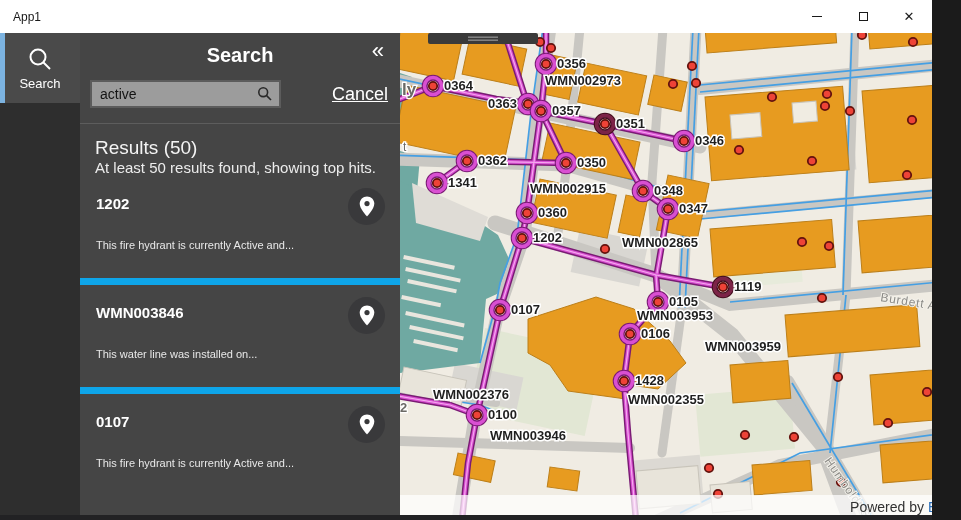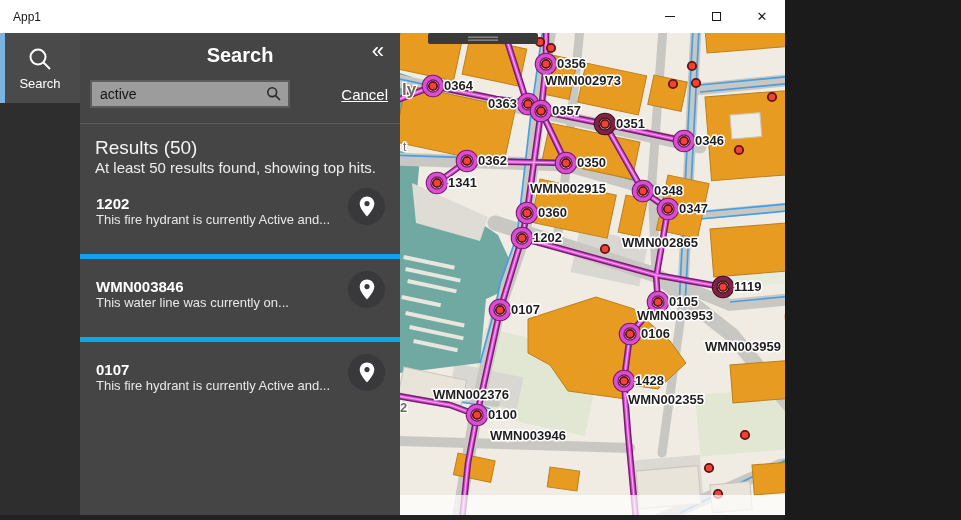--- a/index.html
+++ b/index.html
@@ -1,18 +1,18 @@
 <!DOCTYPE html>
 <html><head>
 <meta charset="utf-8">
 <style>
   * { box-sizing: border-box; margin: 0; padding: 0; }
   html,body { background:#1b1b1b; }
   .app {
-    position: relative; width: 785px; height: 520px; overflow: hidden;
+    position: relative; width: 932px; height: 520px; overflow: hidden;
     font-family: "Liberation Sans", sans-serif; background:#8b5cf6;
   }
   
   .titlebar { height:33px; background:#ffffff; display:flex; align-items:center; }
   .titlebar .title { padding-left:13px; font-size:12px; color:#1a1a1a; }
   .win-controls { margin-left:auto; display:flex; height:100%; }
   .win-btn { width:46px; height:100%; display:flex; align-items:center; justify-content:center;
              color:#1a1a1a; font-size:13px; cursor:default; }
   .win-btn.min span { display:block; width:10px; height:1px; background:#1a1a1a; }
   .win-btn.max span { display:block; width:9px; height:9px; border:1px solid #1a1a1a; }
@@ -30,29 +30,29 @@
   .panel-title { text-align:center; font-size:20px; font-weight:bold; }
   .collapse { position:absolute; right:16px; top:7px; font-size:22px; color:#fff; line-height:1; cursor:default; }
   .search-row { display:flex; align-items:center; margin:13px 12px 0 10px;gap:36px; }
   .search-box { position:relative; flex:1; }
   .search-box input {
     width:100%; height:28px; background:#9c9c9c; border:2px solid #5c5c5c;
     color:#141414; font-size:14px; font-family:"Liberation Sans",sans-serif;
     padding:0 30px 0 8px; outline:none;
   }
   .search-box .mag { position:absolute; right:8px; top:6px; }
-  .cancel { margin-left:15px; font-size:15px; color:#fff; text-decoration:underline; cursor:default; }
+  .cancel { margin-left:15px; font-size:18px; color:#fff; text-decoration:underline; cursor:default; }
   .panel-divider { margin-top:15px; border-top:1px solid #5d5d5d; }
   .results-head { padding:13px 3px 0 15px; }
   .results-title { font-size:19px; color:#f4f4f4; font-weight:normal; }
   .results-sub { font-size:15px; color:#ececec; }
   .result-item { position:relative; padding:19px 14px 27px 16px; }
-  .result-item + .result-item { border-top:5px solid #0ea5e9; }
+  .result-item + .result-item { border-top:7px solid #0ea5e9; }
   .result-title { font-size:15px; font-weight:bold; color:#fff; }
-  .result-desc { font-size:13px; color:#e8e8e8; }
+  .result-desc { margin-top:27px; font-size:11px; color:#e8e8e8; }
   .pin-btn { position:absolute; right:15px; top:12px; width:37px; height:37px; border-radius:50%;
              background:#39393b; display:flex; align-items:center; justify-content:center; cursor:default; }
   
   .map { position:relative; flex:1; background:#f0ece3; overflow:hidden; }
   .map svg { display:block; }
   
   .bottom-strip { position:absolute; left:0; bottom:0; width:961px; height:5px; background:#222224; }
   .svg-text { font-family:"Liberation Sans", sans-serif; }
 </style>
 </head>
@@ -115,21 +115,21 @@
           <div class="result-desc">This fire hydrant is currently Active and...</div>
           <div class="pin-btn">
             <svg width="16" height="21" viewBox="0 0 16 21">
               <path d="M8 0.5 C3.9 0.5 0.7 3.7 0.7 7.8 C0.7 13 8 20.5 8 20.5 S15.3 13 15.3 7.8 C15.3 3.7 12.1 0.5 8 0.5 Z" fill="#ffffff"></path>
               <circle cx="8" cy="7.6" r="2.6" fill="#39393b"></circle>
             </svg>
           </div>
         </div>
         <div class="result-item">
           <div class="result-title">WMN003846</div>
-          <div class="result-desc">This water line was currently on...</div>
+          <div class="result-desc">This water line was installed on...</div>
           <div class="pin-btn">
             <svg width="16" height="21" viewBox="0 0 16 21">
               <path d="M8 0.5 C3.9 0.5 0.7 3.7 0.7 7.8 C0.7 13 8 20.5 8 20.5 S15.3 13 15.3 7.8 C15.3 3.7 12.1 0.5 8 0.5 Z" fill="#ffffff"></path>
               <circle cx="8" cy="7.6" r="2.6" fill="#39393b"></circle>
             </svg>
           </div>
         </div>
         <div class="result-item">
           <div class="result-title">0107</div>
           <div class="result-desc">This fire hydrant is currently Active and...</div>

